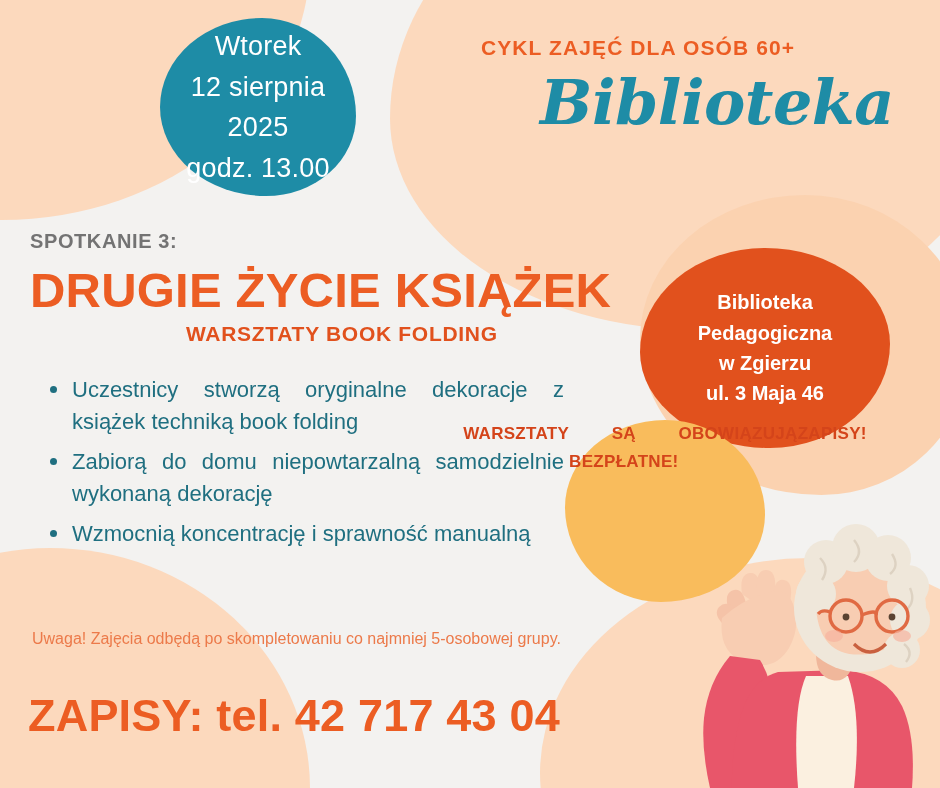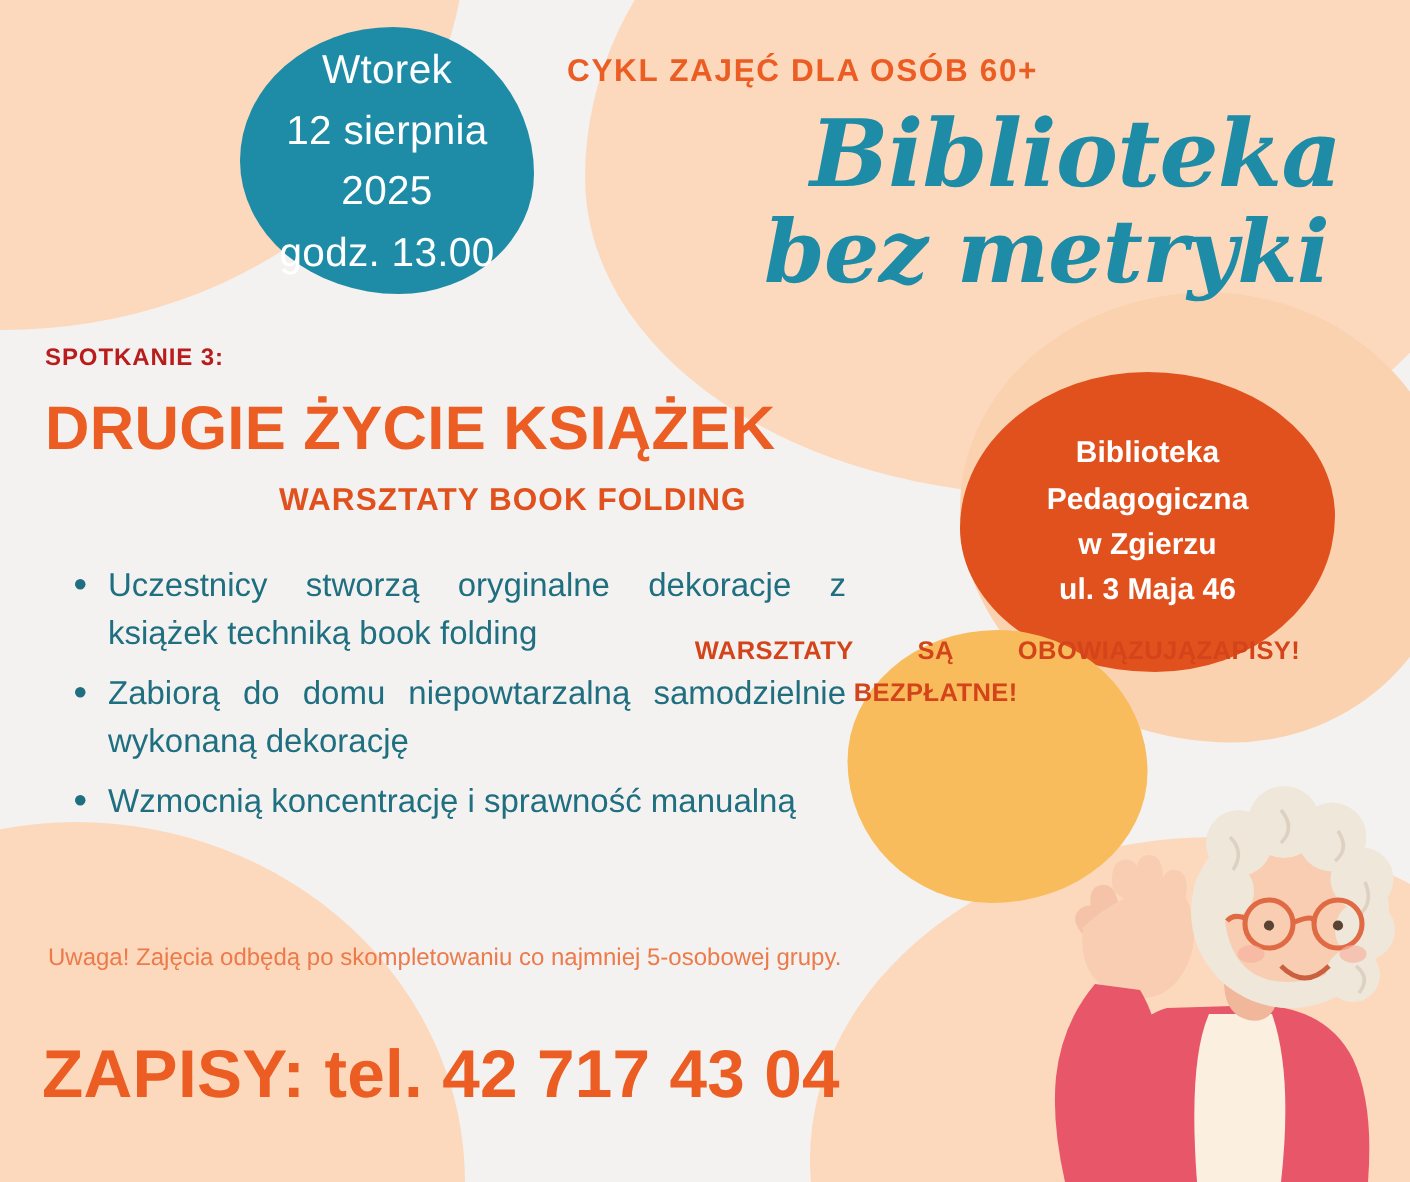--- a/index.html
+++ b/index.html
@@ -90,21 +90,21 @@
 
   
   .header-kicker {
     position: absolute;
     right: 42px;
     top: 36px;
     color: #ec5d23;
     font-weight: bold;
     font-size: 21px;
     letter-spacing: 1.1px;
-    text-align: left;
+    text-align: center;
     width: 520px;
   }
   .header-title-script {
     position: absolute;
     right: 46px;
     top: 70px;
     width: 560px;
     text-align: right;
     color: #1e8ca6;
     font-family: "DejaVu Serif", serif;
@@ -158,32 +158,32 @@
     font-size: 17px;
     line-height: 1.62;
     letter-spacing: .3px;
   }
 
   
   .meeting-label {
     position: absolute;
     left: 30px;
     top: 230px;
-    color: #b91c1c;
-    font-weight: bold;
-    font-size: 16px;
+    color: #737373;
+    font-weight: bold;
+    font-size: 20px;
     letter-spacing: .6px;
   }
   .meeting-title {
     position: absolute;
     left: 30px;
     top: 262px;
     color: #ec5d23;
     font-weight: bold;
-    font-size: 41px;
+    font-size: 49px;
     letter-spacing: .2px;
   }
   .meeting-subtitle {
     position: absolute;
     left: 186px;
     top: 322px;
     color: #e1511d;
     font-weight: bold;
     font-size: 21px;
     letter-spacing: .7px;
@@ -262,21 +262,20 @@
   <div class="date-badge">
     <span>Wtorek</span>
     <span>12 sierpnia 2025</span>
     <span>godz. 13.00</span>
   </div>
 
   <div class="header-kicker">CYKL ZAJĘĆ DLA OSÓB 60+</div>
 
   <div class="header-title-script">
     <span>Biblioteka</span>
-    <span class="line2">bez metryki</span>
   </div>
 
   <div class="library-badge">
     <span>Biblioteka</span>
     <span>Pedagogiczna</span>
     <span>w Zgierzu</span>
     <span>ul. 3 Maja 46</span>
   </div>
 
   <div class="free-badge">

